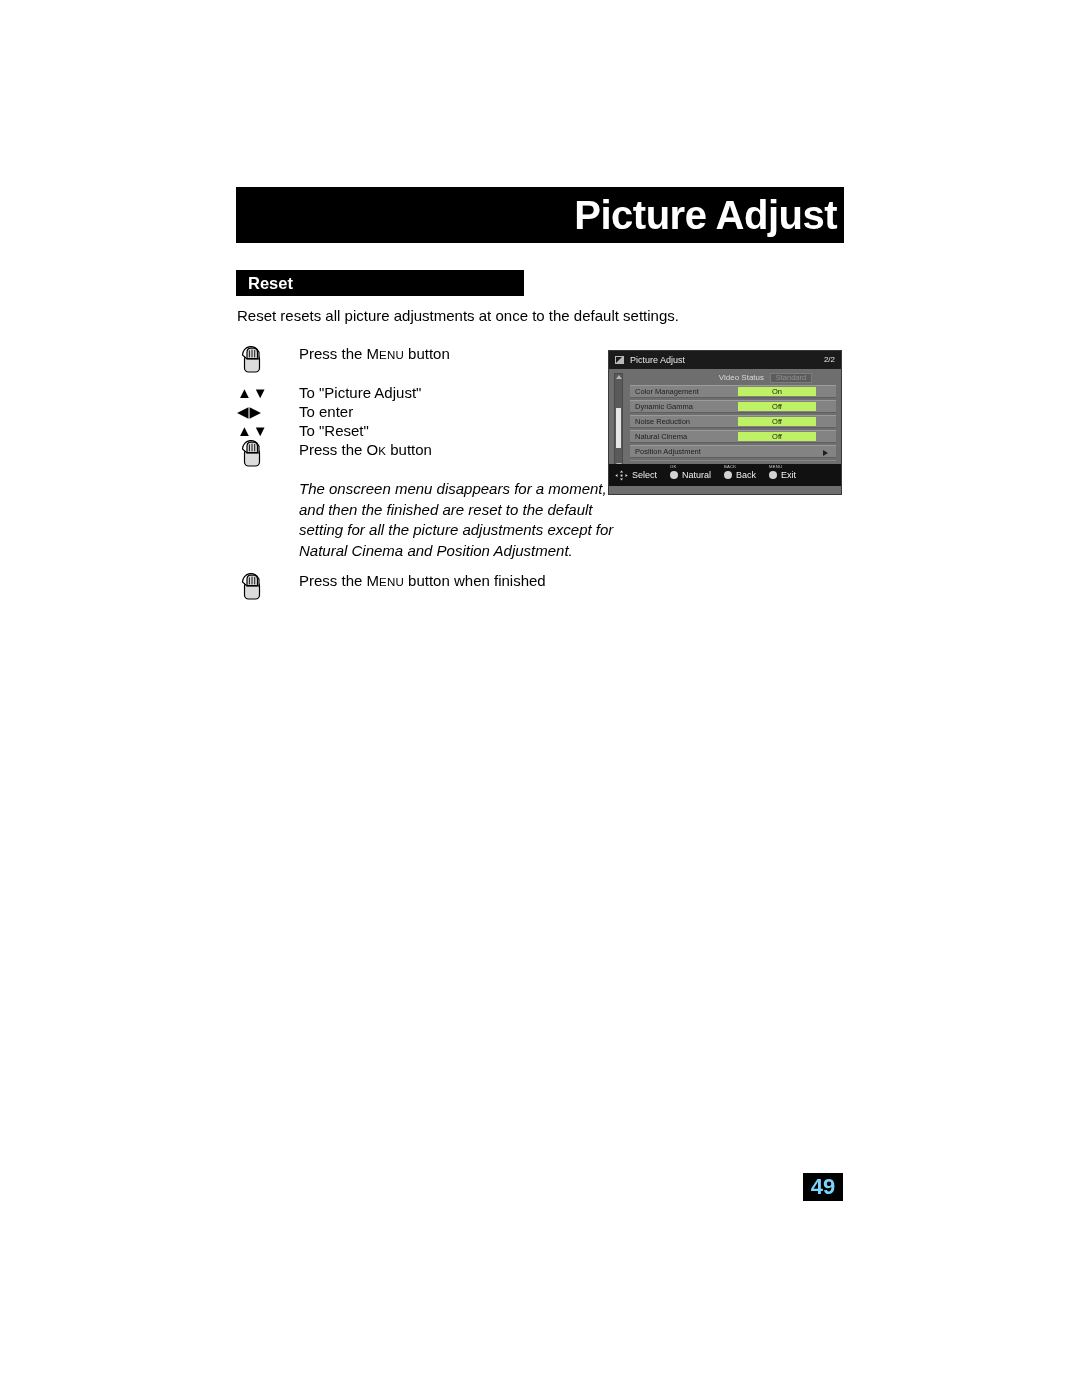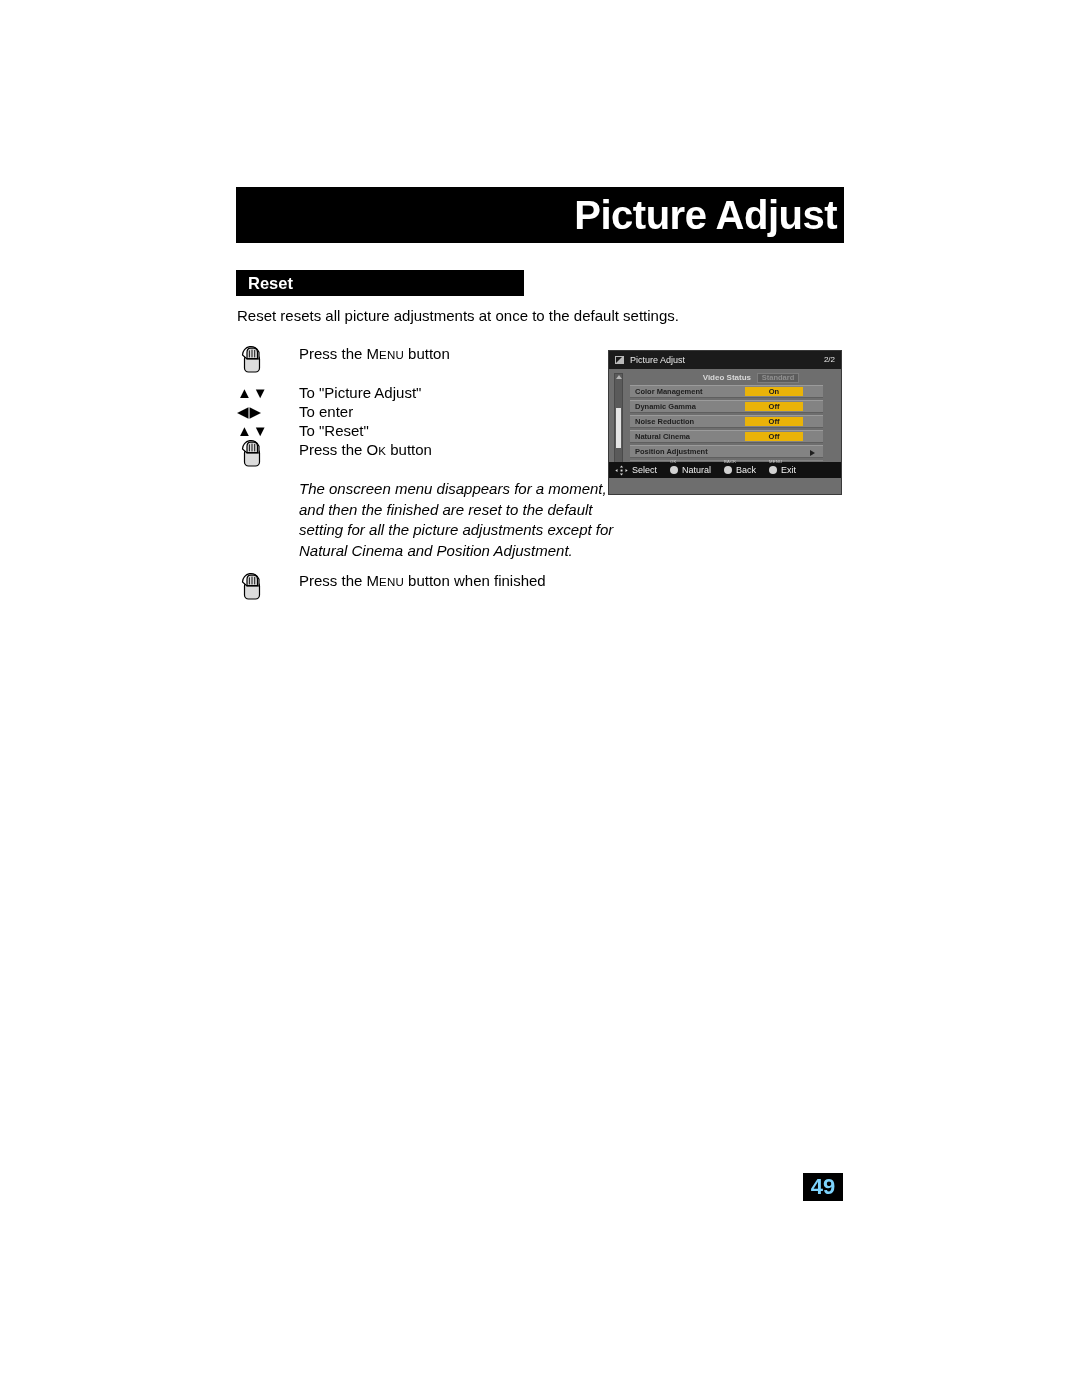--- a/index.html
+++ b/index.html
@@ -144,22 +144,21 @@
   .osd-page {
     margin-left: auto;
     color: #e8e8e8;
     font-size: 8px;
     line-height: 1;
   }
   .osd-body {
     position: relative;
     height: 105px;
     background: #6e6e6e;
-    padding: 3px 18px 0 5px;
-    font-weight: bold;
+    padding: 3px 5px 0 5px;
   }
   
   .osd-scroll {
     position: absolute;
     left: 5px; top: 4px;
     width: 9px; height: 96px;
     background: #5a5a5a;
     border: 1px solid #4a4a4a;
     display: flex;
     flex-direction: column;
@@ -232,22 +231,22 @@
   }
   .osd-row-label {
     color: #1e1e1e;
     font-size: 7.5px;
     line-height: 1;
   }
   .osd-row.dim .osd-row-label { color: #4a4a4a; }
   .osd-row-value {
     position: absolute;
     right: 20px; top: 1px;
-    width: 58px; height: 9px;
-    background: #eab308;
+    width: 78px; height: 9px;
+    background: #bef264;
     color: #1a1a1a;
     font-size: 7.5px;
     display: flex;
     align-items: center;
     justify-content: center;
     line-height: 1;
   }
   .osd-row-caret {
     position: absolute;
     right: 8px; top: 4px;
@@ -258,22 +257,22 @@
   }
   
   .osd-cursor {
     position: absolute;
     right: 10px; top: 3px;
     width: 10px; height: 13px;
   }
   
   .osd-bottom {
     position: absolute;
-    left: 0; bottom: 16px;
-    width: 100%; height: 16px;
+    left: 0; bottom: 8px;
+    width: 100%; height: 22px;
     background: #111111;
     display: flex;
     align-items: center;
     padding-left: 6px;
   }
   .osd-bi {
     display: flex;
     align-items: center;
     margin-right: 13px;
     position: relative;

